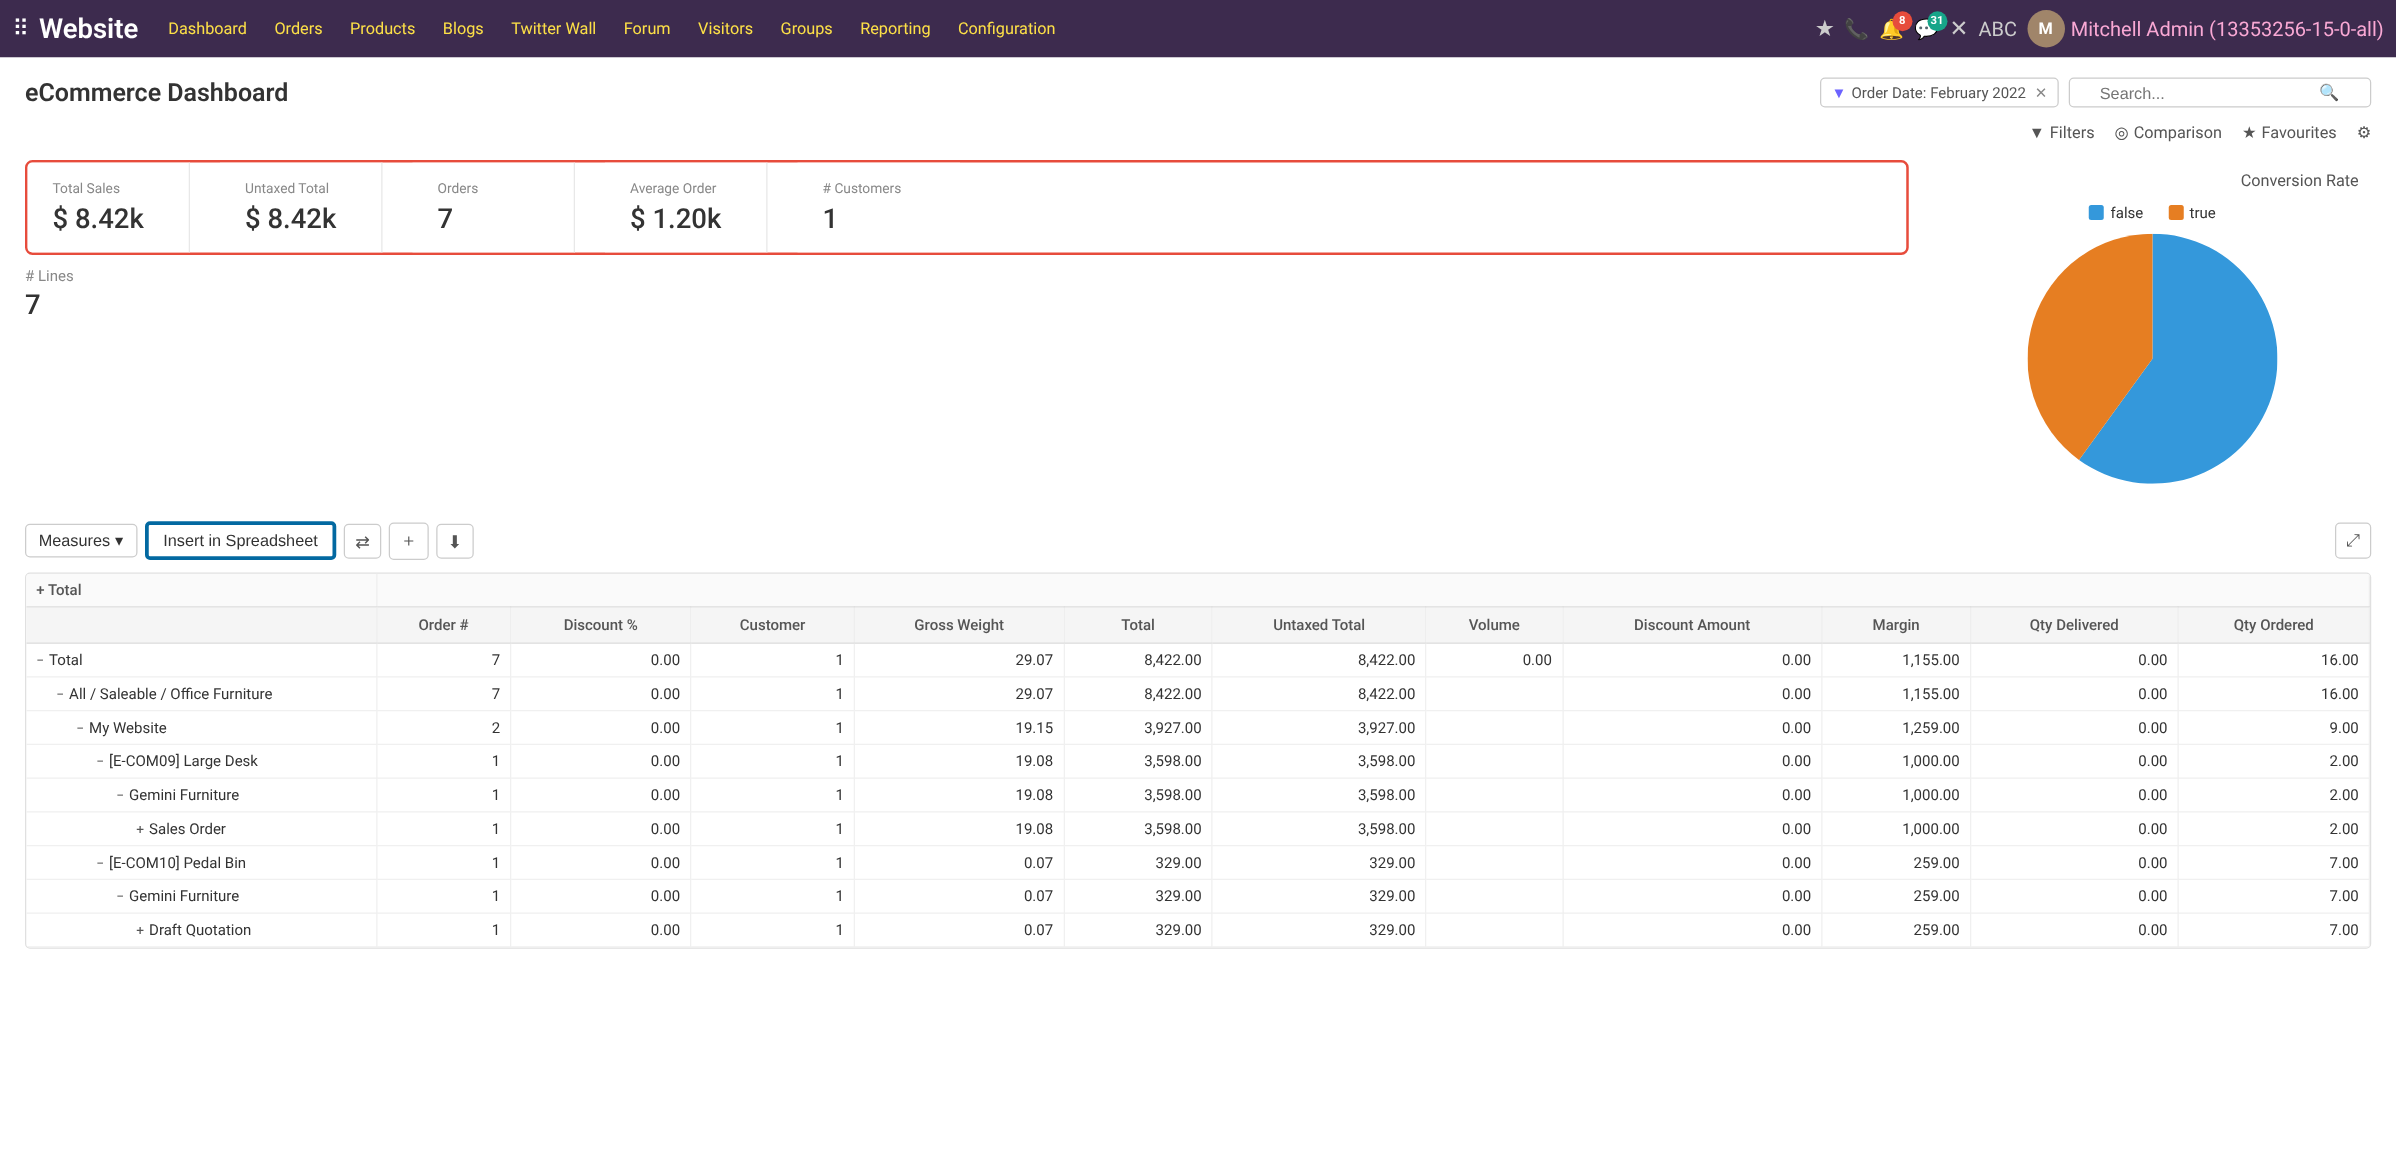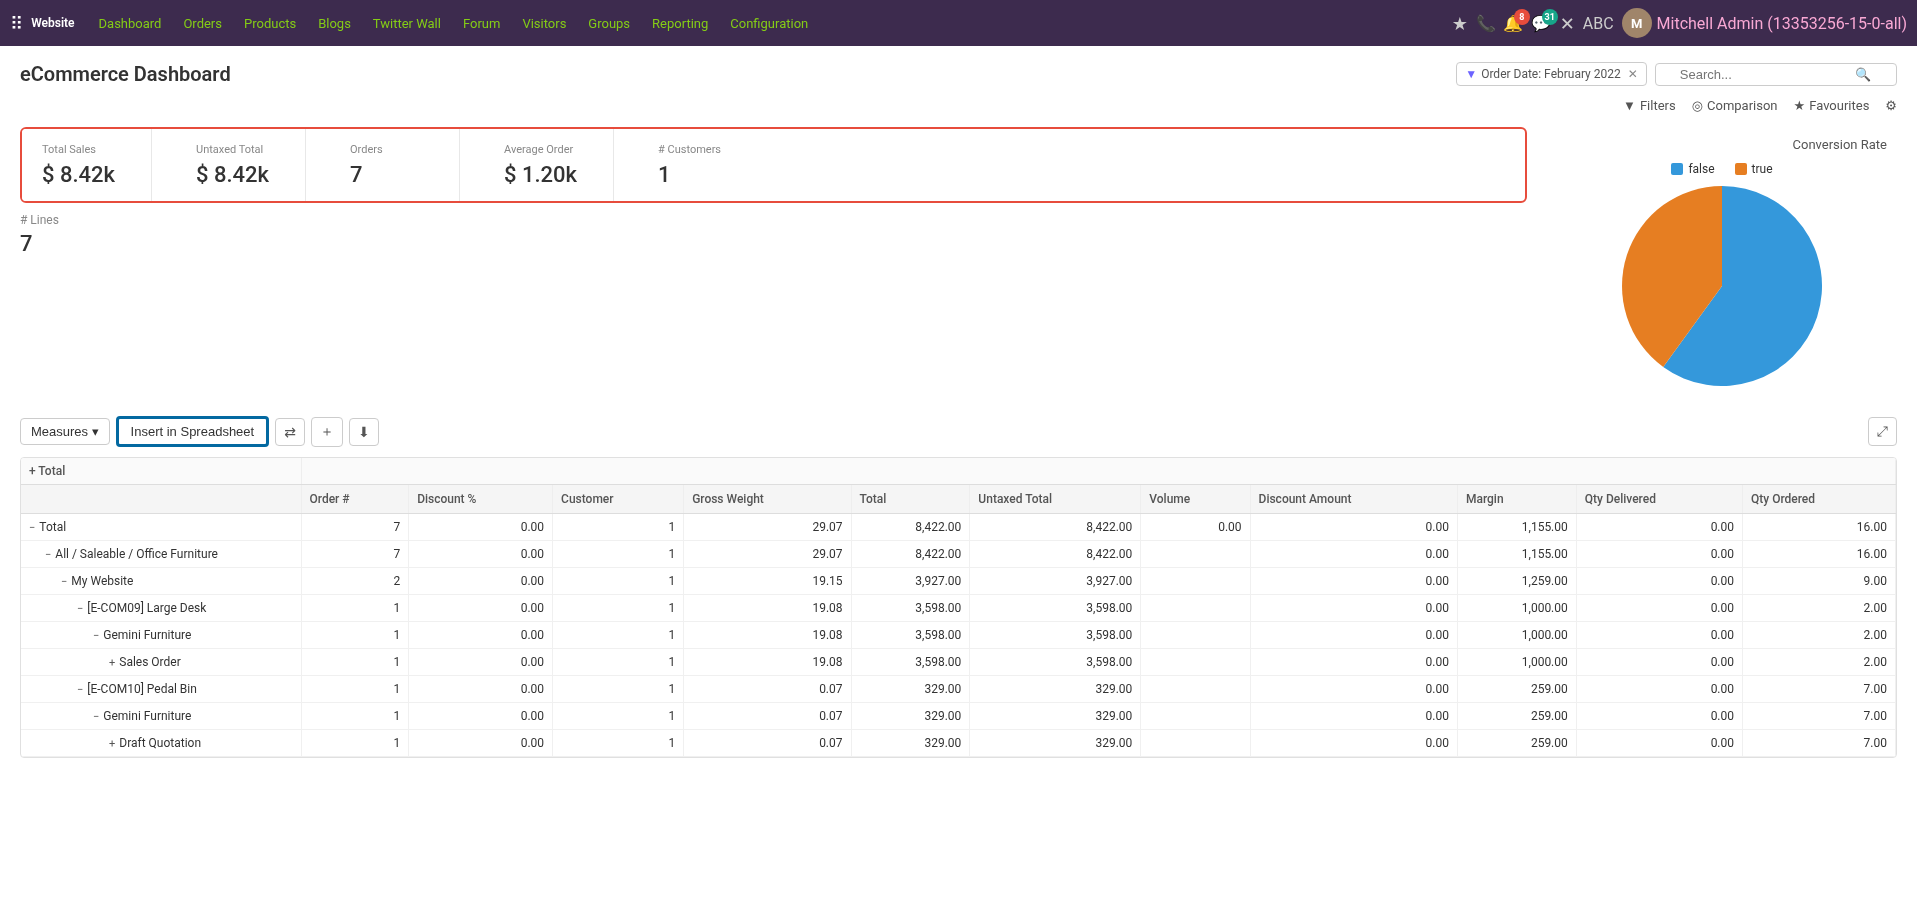--- a/index.html
+++ b/index.html
@@ -9,23 +9,23 @@
     .topnav {
       background: #3d2b4e;
       color: #fff;
       display: flex;
       align-items: center;
       height: 46px;
       padding: 0 10px;
       gap: 2px;
     }
     .topnav-grid { color: #fff; font-size: 18px; margin-right: 6px; cursor: pointer; }
-    .topnav-brand { font-size: 12px; font-weight: 600; margin-right: 12px; color: #fff; }
+    .topnav-brand { font-size: 22px; font-weight: 600; margin-right: 12px; color: #fff; }
     .topnav-menu { display: flex; gap: 2px; flex: 1; }
-    .topnav-item { color: #84cc16; padding: 6px 10px; border-radius: 4px; cursor: pointer; font-size: 13px; white-space: nowrap; }
+    .topnav-item { color: #fde047; padding: 6px 10px; border-radius: 4px; cursor: pointer; font-size: 13px; white-space: nowrap; }
     .topnav-right { display: flex; align-items: center; gap: 8px; }
     .topnav-icon { color: #ccc; font-size: 16px; cursor: pointer; position: relative; }
     .badge { position: absolute; top: -5px; right: -6px; background: #e74c3c; color: #fff; border-radius: 50%; font-size: 9px; width: 16px; height: 16px; display: flex; align-items: center; justify-content: center; font-weight: bold; }
     .badge-teal { background: #17a589; }
     .topnav-abc { color: #ccc; font-size: 16px; }
     .topnav-user { color: #ccc; font-size: 12px; cursor: pointer; display: flex; align-items: center; gap: 5px; }
     .topnav-avatar { width: 30px; height: 30px; border-radius: 50%; background: #888; overflow: hidden; }
 
     
     .content { background: #fff; min-height: calc(100vh - 46px); padding: 16px 20px; }
@@ -70,21 +70,21 @@
     .toolbar { display: flex; align-items: center; gap: 6px; margin-bottom: 10px; }
     .btn-measures { background: #fff; border: 1px solid #ccc; border-radius: 4px; padding: 5px 10px; font-size: 13px; cursor: pointer; display: flex; align-items: center; gap: 4px; color: #333; }
     .btn-spreadsheet { background: #fff; border: 3px solid #0369a1; border-radius: 4px; padding: 5px 12px; font-size: 13px; cursor: pointer; color: #333; }
     .btn-icon { background: #fff; border: 1px solid #ccc; border-radius: 4px; padding: 5px 8px; font-size: 14px; cursor: pointer; color: #555; }
     .toolbar-spacer { flex: 1; }
     .btn-expand { background: #fff; border: 1px solid #ccc; border-radius: 4px; padding: 5px 8px; font-size: 14px; cursor: pointer; color: #555; }
 
     
     .pivot-table-wrap { overflow-x: auto; border: 1px solid #e0e0e0; border-radius: 4px; }
     table { width: 100%; border-collapse: collapse; font-size: 12px; }
-    thead th { background: #f5f5f5; padding: 7px 8px; text-align: left; font-weight: 500; color: #555; border-bottom: 1px solid #ddd; border-right: 1px solid #eee; white-space: nowrap; }
+    thead th { background: #f5f5f5; padding: 7px 8px; text-align: center; font-weight: 500; color: #555; border-bottom: 1px solid #ddd; border-right: 1px solid #eee; white-space: nowrap; }
     thead th:first-child { text-align: left; width: 280px; }
     tbody td { padding: 6px 8px; border-bottom: 1px solid #f0f0f0; border-right: 1px solid #f0f0f0; text-align: right; color: #333; white-space: nowrap; }
     tbody td:first-child { text-align: left; }
     .row-label { display: flex; align-items: center; gap: 4px; }
     .expand-icon { color: #555; font-size: 11px; cursor: pointer; }
     .col-span-header { text-align: left; padding: 6px 8px; background: #fafafa; border-bottom: 1px solid #ddd; border-right: 1px solid #eee; }
 
     
     ::-webkit-scrollbar { width: 8px; height: 8px; }
     ::-webkit-scrollbar-track { background: #f1f1f1; }

